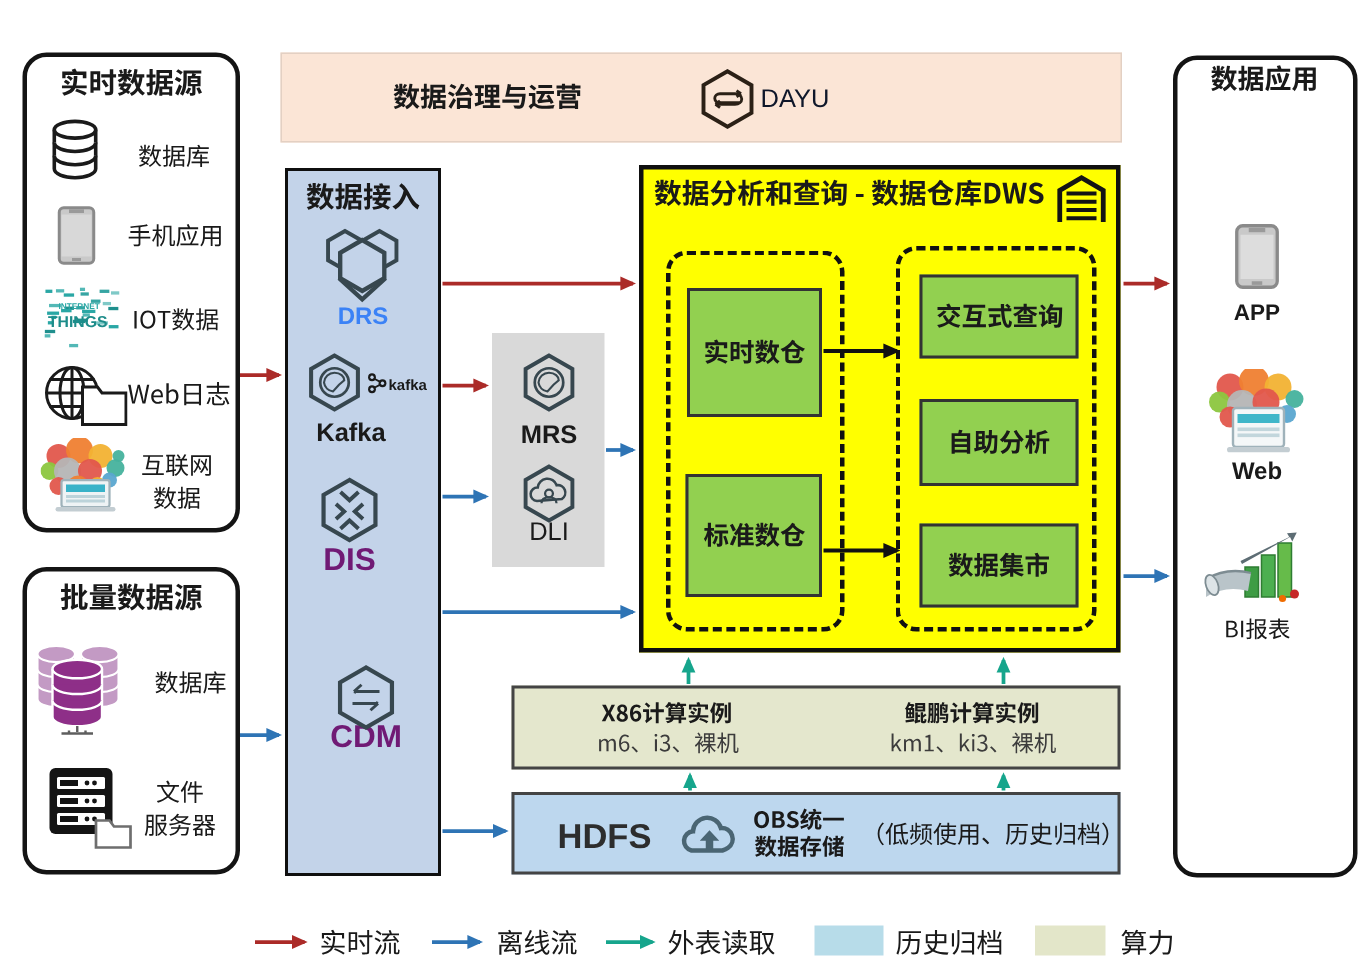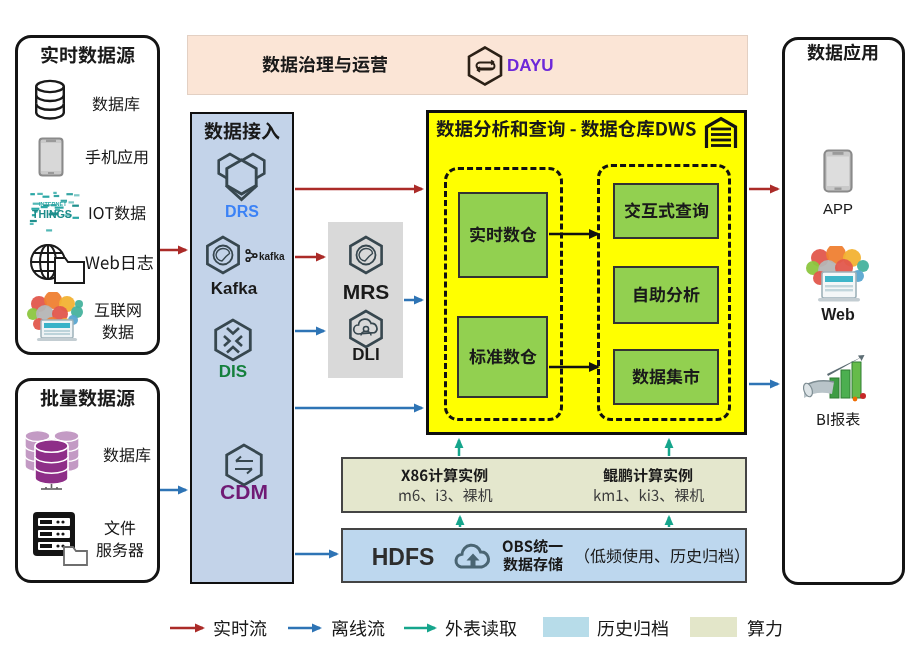--- a/index.html
+++ b/index.html
@@ -213,27 +213,27 @@
       <path d="M2.1 -14.2V-8.5C2.1 -5.8 2 -2 0.6 0.6C1 0.8 1.6 1.2 1.8 1.4C3.2 -1.4 3.4 -5.6 3.4 -8.5V-13H17V-14.2ZM8.9 -12C8.9 -11 8.8 -10 8.8 -9H4.6V-7.7H8.7C8.3 -4.2 7.3 -1.3 3.8 0.4C4.1 0.6 4.5 1 4.7 1.3C8.5 -0.6 9.6 -3.8 10 -7.7H14.7C14.5 -2.8 14.2 -0.8 13.7 -0.4C13.5 -0.2 13.3 -0.1 12.9 -0.1C12.5 -0.1 11.4 -0.1 10.2 -0.3C10.5 0.1 10.7 0.7 10.7 1.1C11.8 1.2 12.9 1.2 13.4 1.1C14.1 1.1 14.5 1 14.8 0.5C15.5 -0.2 15.8 -2.4 16.1 -8.4C16.1 -8.6 16.1 -9 16.1 -9H10.2C10.2 -10 10.2 -11 10.3 -12Z M21.5 -11H26.3V-7.6H21.5ZM27.7 -11H32.5V-7.6H27.7ZM22.3 -5.7 21.1 -5.3C21.8 -3.7 22.7 -2.5 23.8 -1.6C22.6 -0.9 21.1 -0.3 18.8 0.2C19.1 0.5 19.4 1.1 19.6 1.4C22 0.9 23.7 0.1 24.9 -0.8C27.3 0.6 30.5 1.2 34.7 1.4C34.8 0.9 35.1 0.3 35.4 0C31.3 -0.1 28.2 -0.5 26 -1.7C27.2 -3.1 27.6 -4.7 27.7 -6.3H33.9V-12.3H27.7V-15H26.3V-12.3H20.2V-6.3H26.3C26.2 -4.9 25.9 -3.6 24.8 -2.5C23.8 -3.3 22.9 -4.3 22.3 -5.7Z M37.6 -12.9V-4.1H39V-12.9ZM41.3 -15.1V-8C41.3 -4.7 40.9 -1.7 38 0.5C38.3 0.7 38.8 1.2 39.1 1.5C42.2 -0.9 42.6 -4.3 42.6 -8V-15.1ZM44.1 -13.5V-12.2H51V-7.7H44.7V-6.4H51V-1.4H43.8V-0.1H51V1.2H52.4V-13.5Z M69.3 -14C68.9 -12.6 68.2 -10.7 67.6 -9.6L68.6 -9.3C69.3 -10.3 70 -12.1 70.7 -13.6ZM61.1 -13.5C61.7 -12.2 62.4 -10.5 62.7 -9.4L63.9 -9.8C63.6 -10.9 62.9 -12.6 62.2 -13.9ZM57.5 -15.1V-11.3H54.8V-10H57.3C56.7 -7.5 55.6 -4.7 54.5 -3.1C54.7 -2.8 55 -2.3 55.2 -1.9C56 -3.1 56.9 -5.2 57.5 -7.2V1.4H58.8V-7.6C59.3 -6.7 60 -5.6 60.2 -5L61.1 -6.1C60.8 -6.6 59.2 -8.7 58.8 -9.3V-10H61V-11.3H58.8V-15.1ZM60.6 -1.1V0.2H69.2V1.3H70.5V-8.5H66.5V-15.1H65.2V-8.5H61.1V-7.2H69.2V-4.8H61.3V-3.6H69.2V-1.1Z" fill="#1a1a1a"></path>
     </g>
   </svg>
 <svg style="position:absolute;left:747.0px;top:615.9px;overflow:visible" width="38" height="27">
     <g transform="translate(0,19.08)">
       <path d="M4.5 -8.2H13.8V-7.2H4.5ZM4.5 -6.3H13.8V-5.2H4.5ZM4.5 -10.1H13.8V-9.1H4.5ZM10.4 -15.2C9.9 -13.8 8.9 -12.5 7.8 -11.6C8.2 -11.5 8.7 -11.2 8.9 -11H5.3L6.4 -11.4C6.2 -11.8 6 -12.2 5.7 -12.7H8.8V-13.8H4C4.2 -14.1 4.4 -14.5 4.6 -14.9L3.3 -15.2C2.7 -13.8 1.7 -12.4 0.6 -11.5C0.9 -11.3 1.5 -10.9 1.7 -10.7C2.3 -11.2 2.8 -11.9 3.3 -12.7H4.3C4.6 -12.1 5 -11.5 5.2 -11H3.2V-4.3H5.6V-3.1L5.6 -2.7H1V-1.6H5.1C4.6 -0.9 3.6 -0.1 1.3 0.4C1.6 0.7 2 1.2 2.1 1.5C5 0.6 6.2 -0.5 6.7 -1.6H11.6V1.4H12.9V-1.6H17.1V-2.7H12.9V-4.3H15.2V-11H13.4L14.3 -11.5C14.1 -11.8 13.8 -12.3 13.5 -12.7H16.9V-13.8H11.2C11.4 -14.1 11.5 -14.5 11.7 -14.9ZM11.6 -2.7H6.9L7 -3.1V-4.3H11.6ZM9.1 -11C9.6 -11.5 10.1 -12 10.5 -12.7H11.9C12.4 -12.1 12.9 -11.5 13.2 -11Z M25.4 -15.1V-12V-11.2H19.5V-9.8H25.3C25 -6.4 23.9 -2.5 19 0.4C19.3 0.7 19.8 1.2 20 1.5C25.2 -1.7 26.5 -6.1 26.7 -9.8H32.9C32.5 -3.5 32.1 -0.9 31.5 -0.3C31.3 -0.1 31 0 30.7 0C30.2 0 29.1 -0 27.8 -0.1C28.1 0.3 28.2 0.9 28.3 1.3C29.4 1.3 30.5 1.3 31.2 1.3C31.9 1.2 32.3 1.1 32.7 0.6C33.5 -0.3 33.9 -3 34.3 -10.5C34.3 -10.7 34.3 -11.2 34.3 -11.2H26.8V-12V-15.1Z" fill="#1a1a1a"></path>
     </g>
   </svg>
 <div class="lat" style="left:242px;top:203px;font-size:16px;font-weight:700;color:#3b82f6;transform:translate(-50%,0);letter-spacing:0">DRS</div>
 <div class="lat" style="left:234px;top:279px;font-size:17px;font-weight:700;color:#1a1a1a;transform:translate(-50%,0);letter-spacing:0">Kafka</div>
-<div class="lat" style="left:233px;top:362px;font-size:17px;font-weight:700;color:#15803d;transform:translate(-50%,0);letter-spacing:0">DIS</div>
+<div class="lat" style="left:233px;top:362px;font-size:21px;font-weight:700;color:#701a75;transform:translate(-50%,0);letter-spacing:0">DIS</div>
 <div class="lat" style="left:244px;top:480px;font-size:21px;font-weight:700;color:#701a75;transform:translate(-50%,0);letter-spacing:0">CDM</div>
-<div class="lat" style="left:366px;top:280px;font-size:21px;font-weight:700;color:#1a1a1a;transform:translate(-50%,0);letter-spacing:0">MRS</div>
-<div class="lat" style="left:366px;top:345px;font-size:17px;font-weight:700;color:#1a1a1a;transform:translate(-50%,0);letter-spacing:0">DLI</div>
-<div class="lat" style="left:507px;top:56px;font-size:17px;font-weight:700;color:#6d28d9;letter-spacing:0">DAYU</div>
+<div class="lat" style="left:366px;top:280px;font-size:17px;font-weight:700;color:#1a1a1a;transform:translate(-50%,0);letter-spacing:0">MRS</div>
+<div class="lat" style="left:366px;top:345px;font-size:17px;font-weight:400;color:#1a1a1a;transform:translate(-50%,0);letter-spacing:0">DLI</div>
+<div class="lat" style="left:507px;top:56px;font-size:17px;font-weight:400;color:#0f172a;letter-spacing:0">DAYU</div>
 <div class="lat" style="left:403px;top:544px;font-size:23px;font-weight:700;color:#2d2d2d;transform:translate(-50%,0);letter-spacing:0">HDFS</div>
-<div class="lat" style="left:838px;top:200px;font-size:15px;font-weight:400;color:#1a1a1a;transform:translate(-50%,0);letter-spacing:0">APP</div>
+<div class="lat" style="left:838px;top:200px;font-size:15px;font-weight:700;color:#1a1a1a;transform:translate(-50%,0);letter-spacing:0">APP</div>
 <div class="lat" style="left:838px;top:306px;font-size:16px;font-weight:700;color:#1a1a1a;transform:translate(-50%,0);letter-spacing:0">Web</div>
 <svg style="position:absolute;left:33px;top:79px" width="34" height="42" viewBox="0 0 34 42">
     <g fill="#fff" stroke="#1a1a1a" stroke-width="2.4">
 <path d="M3.2 7.5 v26 c0 3.3 6.2 6 13.8 6 s13.8 -2.7 13.8 -6 v-26"></path>
 <path d="M3.2 24.8 c0 3.3 6.2 6 13.8 6 s13.8 -2.7 13.8 -6"></path>
 <path d="M3.2 16 c0 3.3 6.2 6 13.8 6 s13.8 -2.7 13.8 -6"></path>
 <ellipse cx="17" cy="7.5" rx="13.8" ry="5.6"></ellipse>
     </g>
   </svg>
 <svg style="position:absolute;left:38px;top:137px" width="26" height="40" viewBox="0 0 26 40">

